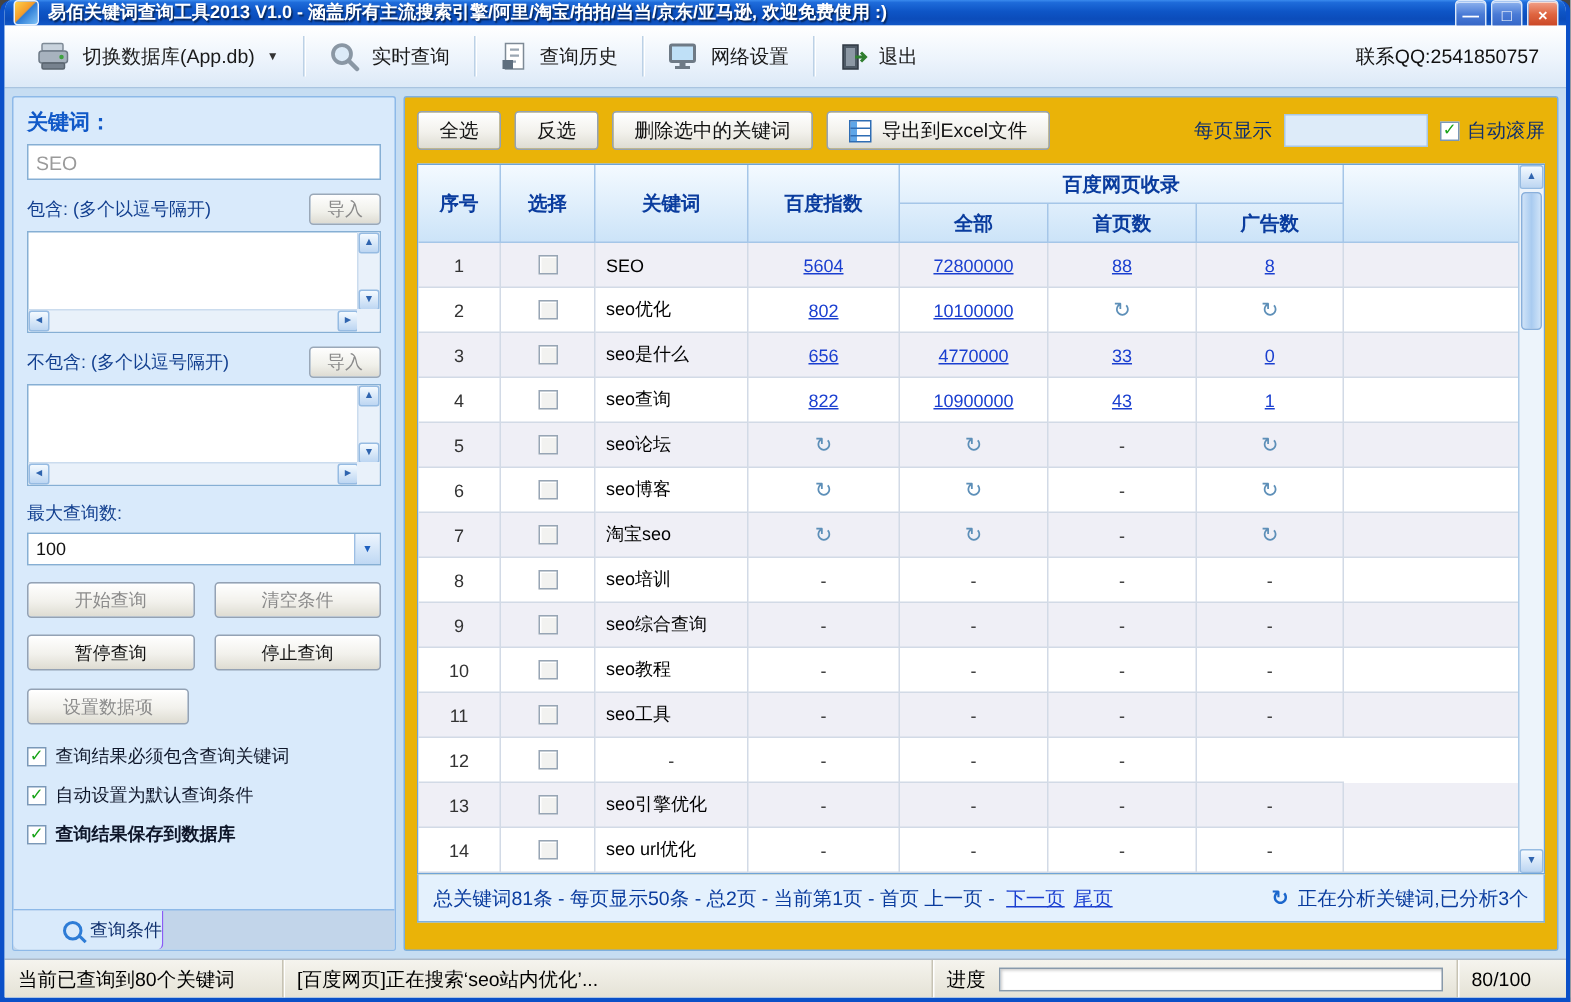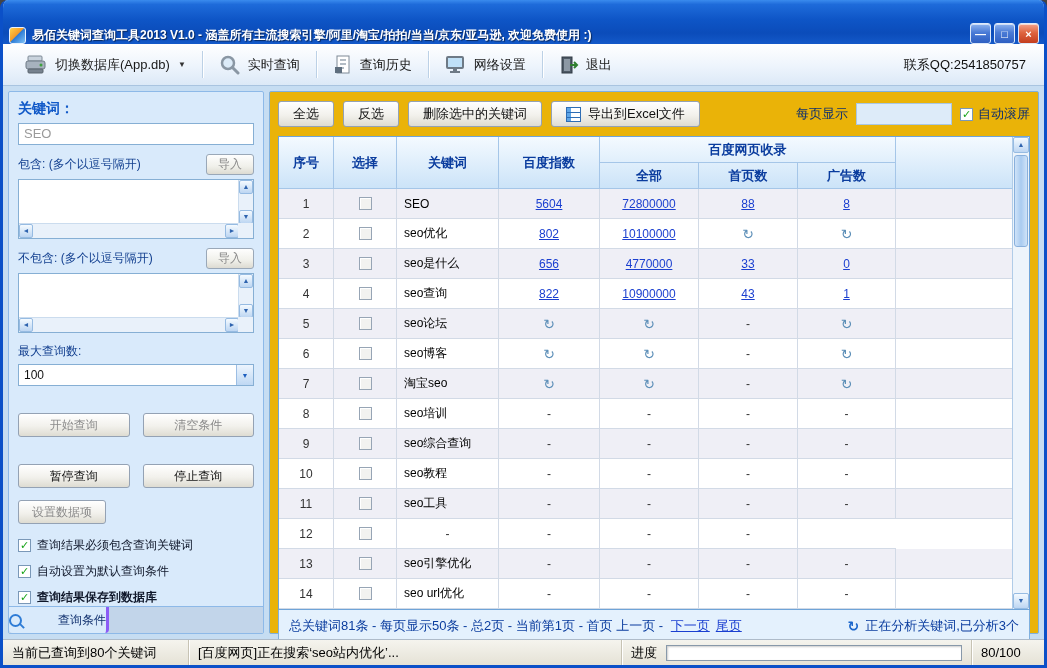--- a/index.html
+++ b/index.html
@@ -3,21 +3,21 @@
 <meta charset="utf-8">
 <style>
   * { box-sizing: border-box; margin: 0; padding: 0; }
   html,body { width:1047px; height:668px; }
   body { font-family:"Liberation Sans","DejaVu Sans",sans-serif; font-size:12px; background:#444; }
 
   .window { width:1047px; height:668px; display:flex; flex-direction:column;
     border:3px solid #0B50C8; border-top:none; border-radius:8px 8px 0 0; overflow:hidden; background:#C6DDF2; }
 
   
-  .titlebar { height:44px; flex:none; display:flex; align-items:flex-end; padding:0 5px 0 6px; gap:6px;
+  .titlebar { height:17px; flex:none; display:flex; align-items:flex-start; padding:0 5px 0 6px; gap:6px;
     background:linear-gradient(180deg,#3A8BEE 0%,#1E6BDA 10%,#0E55C6 45%,#0B4CBA 75%,#1459C9 100%); color:#fff; }
   .app-icon { width:17px; height:17px; flex:none; border-radius:3px;
     background:linear-gradient(135deg,#FFD24A 0%,#F49B2A 45%,#2E7CD6 50%,#7FC3F7 100%); border:1px solid #E8F2FF; }
   .title-text { font-size:12px; font-weight:bold; white-space:nowrap; overflow:hidden;
     text-shadow:1px 1px 1px rgba(0,0,0,.55); flex:1; }
   .win-btns { display:flex; gap:3px; flex:none; }
   .win-btn { width:21px; height:21px; border-radius:3px; border:1px solid #DCE9FA; color:#fff;
     display:flex; align-items:center; justify-content:center; font-size:11px; font-weight:bold;
     background:linear-gradient(180deg,#8FB4EF 0%,#4A7BD6 45%,#2E5FC2 100%); box-shadow:inset 0 1px 0 rgba(255,255,255,.6); cursor:pointer; }
   .win-btn.close { background:linear-gradient(180deg,#F2A38C 0%,#DF6540 45%,#C33D1E 100%); }
@@ -51,37 +51,37 @@
   .hscroll { position:absolute; left:0; right:14px; bottom:0; height:15px; background:#E9F1FA; border-top:1px solid #CBDCEE;
     display:flex; justify-content:space-between; }
   .sc-btn { width:14px; height:14px; flex:none; border:1px solid #96BBE2; border-radius:2px; color:#2F64AF;
     background:linear-gradient(180deg,#F4FAFF,#BDD6F2); font-size:7px; line-height:12px; text-align:center; cursor:pointer; }
   .sc-corner { position:absolute; right:0; bottom:0; width:15px; height:15px; background:#E9F1FA; }
   .maxq-label { color:#123F8F; font-size:12px; margin:10px 0 4px 0; }
   .select { height:22px; border:1px solid #86AFD4; background:#fff; display:flex; align-items:center; padding-left:5px;
     font-size:12px; color:#111; cursor:pointer; }
   .dd-btn { width:17px; height:20px; margin-left:auto; border-left:1px solid #9CBEE4; color:#1D5FBF; font-size:7px;
     background:linear-gradient(180deg,#EDF5FE,#BFD8F3); display:flex; align-items:center; justify-content:center; }
-  .btn-row { display:flex; gap:13px; margin-top:27px; }
+  .btn-row { display:flex; gap:13px; margin-top:11px; }
   .xp-btn { flex:1; height:24px; border:1px solid #94A2B4; border-radius:3px; font-size:12px; cursor:pointer;
     background:linear-gradient(180deg,#FFFFFF,#F2F1EC 55%,#DEDCD2); box-shadow:inset 0 1px 0 #fff;
     display:flex; align-items:center; justify-content:center; }
   .xp-btn.disabled { color:#8B8B8B; }
   .xp-btn.enabled { color:#111; }
-  .setdata { margin-top:12px; width:88px; flex:none; }
+  .setdata { margin-top:12px; width:108px; flex:none; }
   .chk-group { margin-top:13px; display:flex; flex-direction:column; gap:9px; }
   .chk-row { display:flex; align-items:center; gap:6px; }
   .chk-box { width:13px; height:13px; flex:none; border:1px solid #7A98B8; background:#fff; color:#17A317;
     font-size:11px; font-weight:bold; line-height:11px; text-align:center; cursor:pointer; }
   .chk-label { color:#0f172a; font-size:12px; }
   .chk-row.bold .chk-label { font-weight:bold; }
   .side-tabs { margin:auto -9px 0 -9px; height:27px; flex:none; background:#C2D5EA; border-top:1px solid #8DB9E8;
     display:flex; align-items:stretch; }
-  .side-tab { width:100px; background:#D9EAFB; border-right:3px solid #8b5cf6; border-radius:0 0 4px 4px;
-    display:flex; align-items:center; justify-content:space-between; gap:5px; font-size:12px; color:#10306E; cursor:pointer; }
+  .side-tab { width:100px; background:#D9EAFB; border-right:1px solid #8b5cf6; border-radius:0 0 4px 4px;
+    display:flex; align-items:center; justify-content:flex-end; gap:5px; font-size:12px; color:#10306E; cursor:pointer; }
   .tab-ico { width:13px; height:13px; border-radius:50%; border:2px solid #2E7CD6; position:relative; flex:none; }
   .tab-ico::after { content:""; position:absolute; width:6px; height:2px; background:#2E7CD6; right:-5px; bottom:-2px; transform:rotate(45deg); }
 
   
   .main { flex:1; min-width:0; background:#eab308; border:1px solid #7FB0DE; border-radius:2px;
     display:flex; flex-direction:column; padding:9px 8px 0 8px; }
   .actions { display:flex; align-items:center; gap:9px; margin-bottom:9px; flex:none; }
   .act-btn { height:26px; padding:0 14px; border:1px solid #94A2B4; border-radius:3px; font-size:13px; color:#111;
     background:linear-gradient(180deg,#FFFFFF,#F2F1EC 55%,#DEDCD2); box-shadow:inset 0 1px 0 #fff;
     display:flex; align-items:center; justify-content:center; gap:7px; cursor:pointer; white-space:nowrap; }

